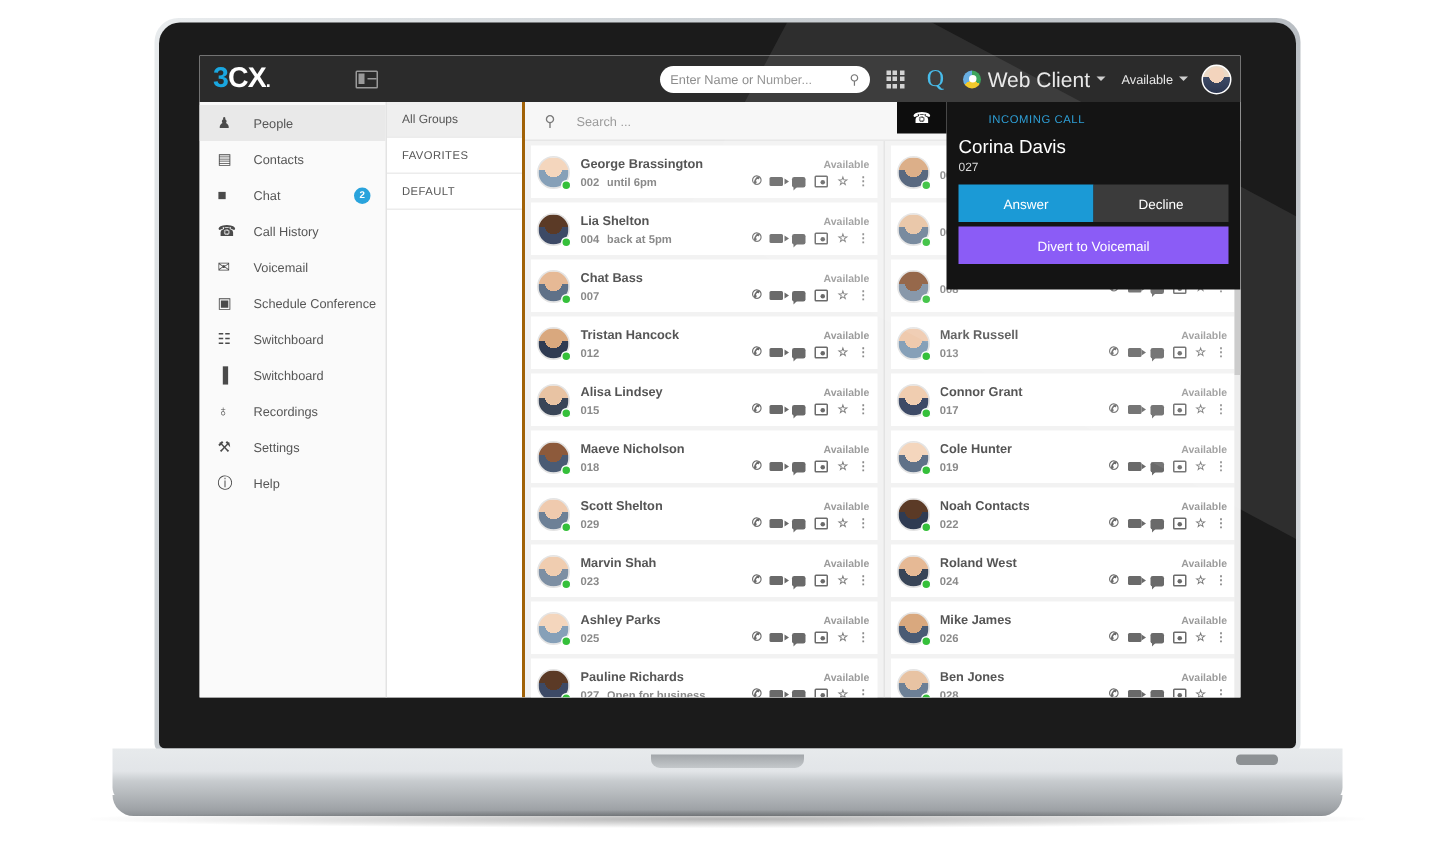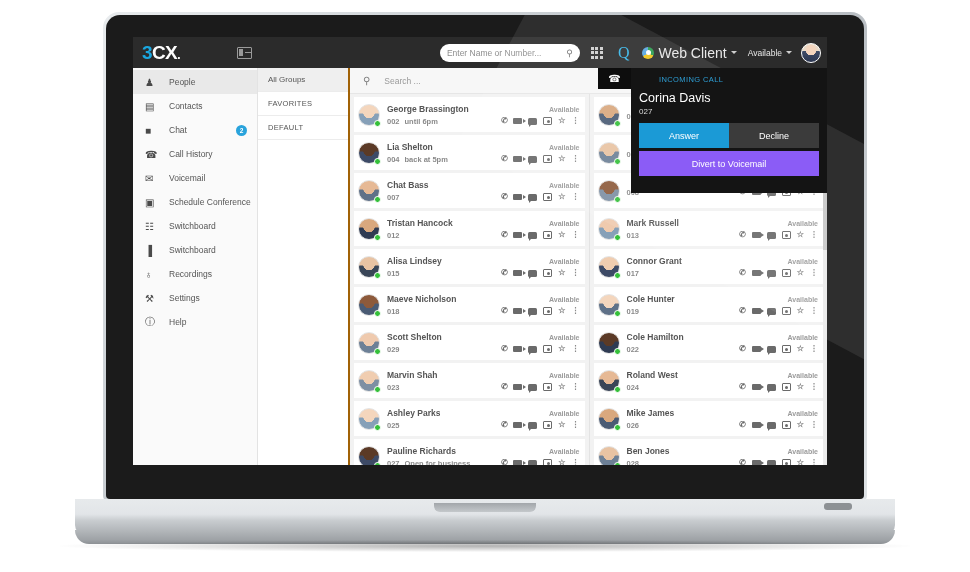--- a/index.html
+++ b/index.html
@@ -713,21 +713,21 @@
                   </div>
                 </div>
               </div>
               <div class="crow">
                 <div class="c-av">
                   <div class="ph" style="background: radial-gradient(circle at 50% 36%, #5b3a26 0 36%, rgba(0,0,0,0) 37%),linear-gradient(180deg,#5b3a26 0 42%, #2f3b52 43%, #2f3b52 100%);"></div>
                   <div class="dot-on"></div>
                 </div>
                 <div class="c-main">
                   <div class="c-line1">
-                    <span class="c-name">Cole Hamilton</span>
+                    <span class="c-name">Noah Contacts</span>
                     <span class="c-status">Available</span>
                   </div>
                   <div class="c-line2">
                     <span class="c-ext">022</span>
                     <span class="c-note"></span>
                     <span class="c-acts">
                       <span class="ic-phone">✆</span>
                       <span class="ic-vid"></span>
                       <span class="ic-chat"></span>
                       <span class="ic-conf"></span>

